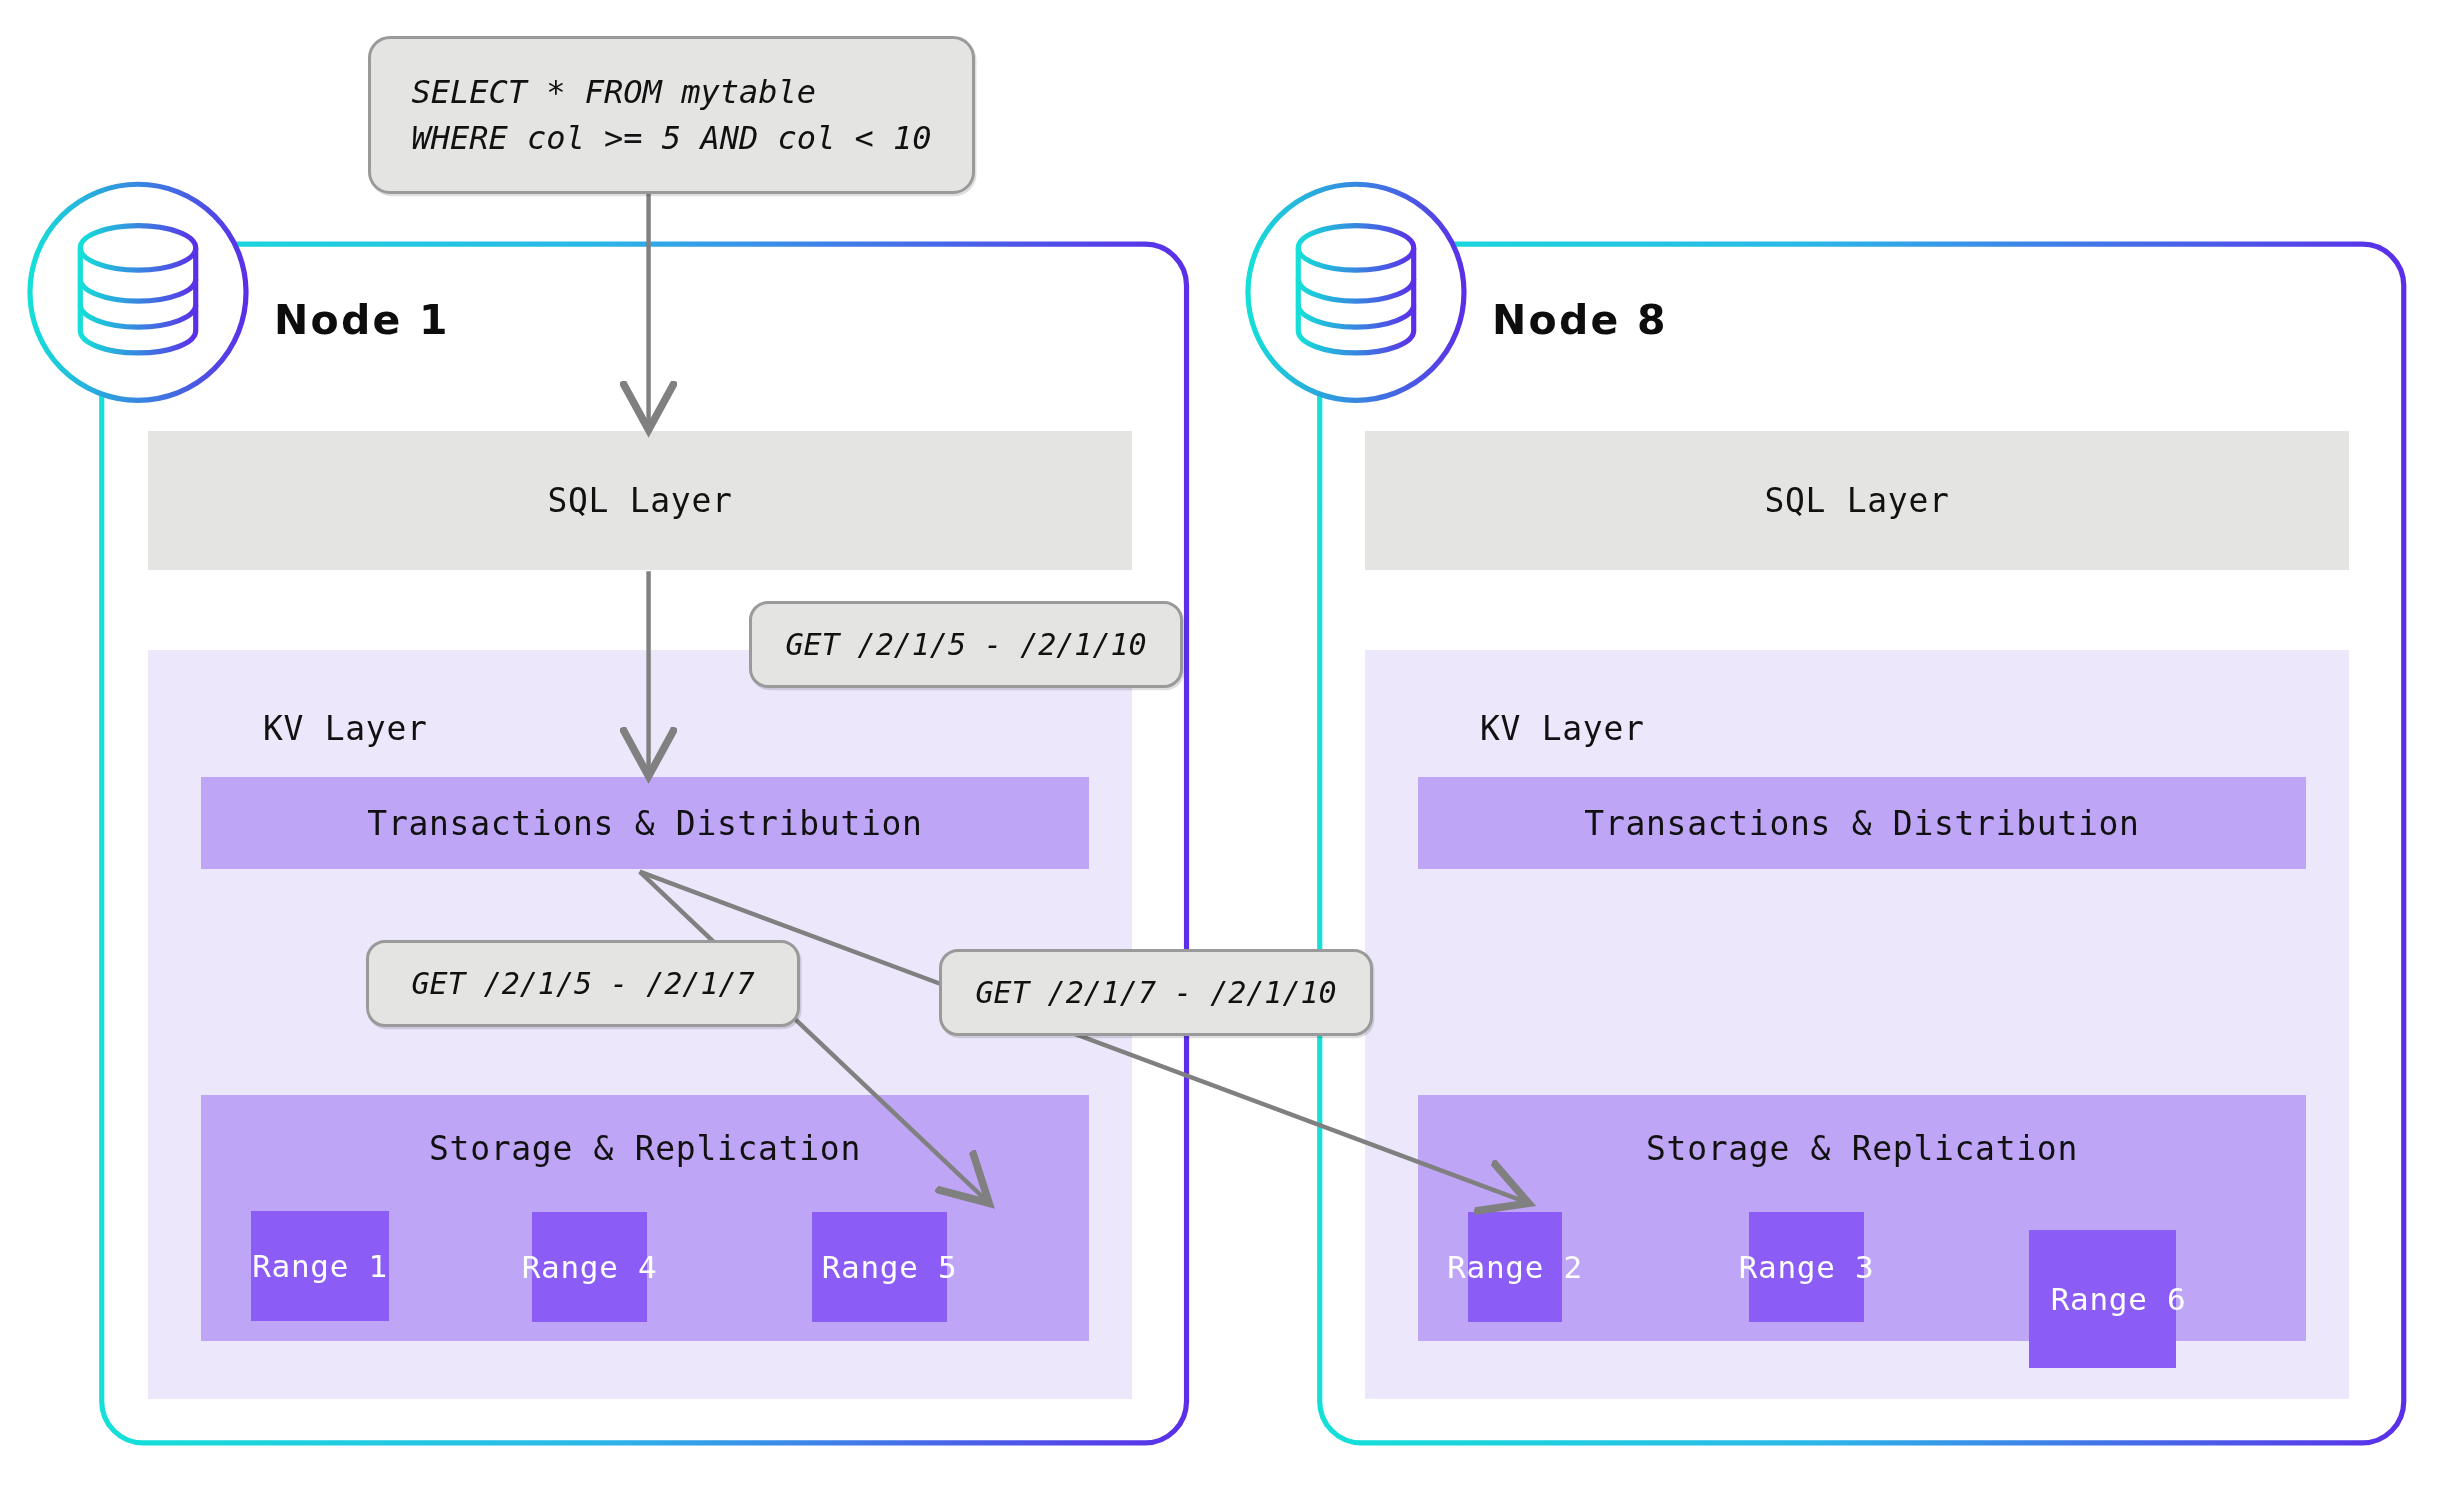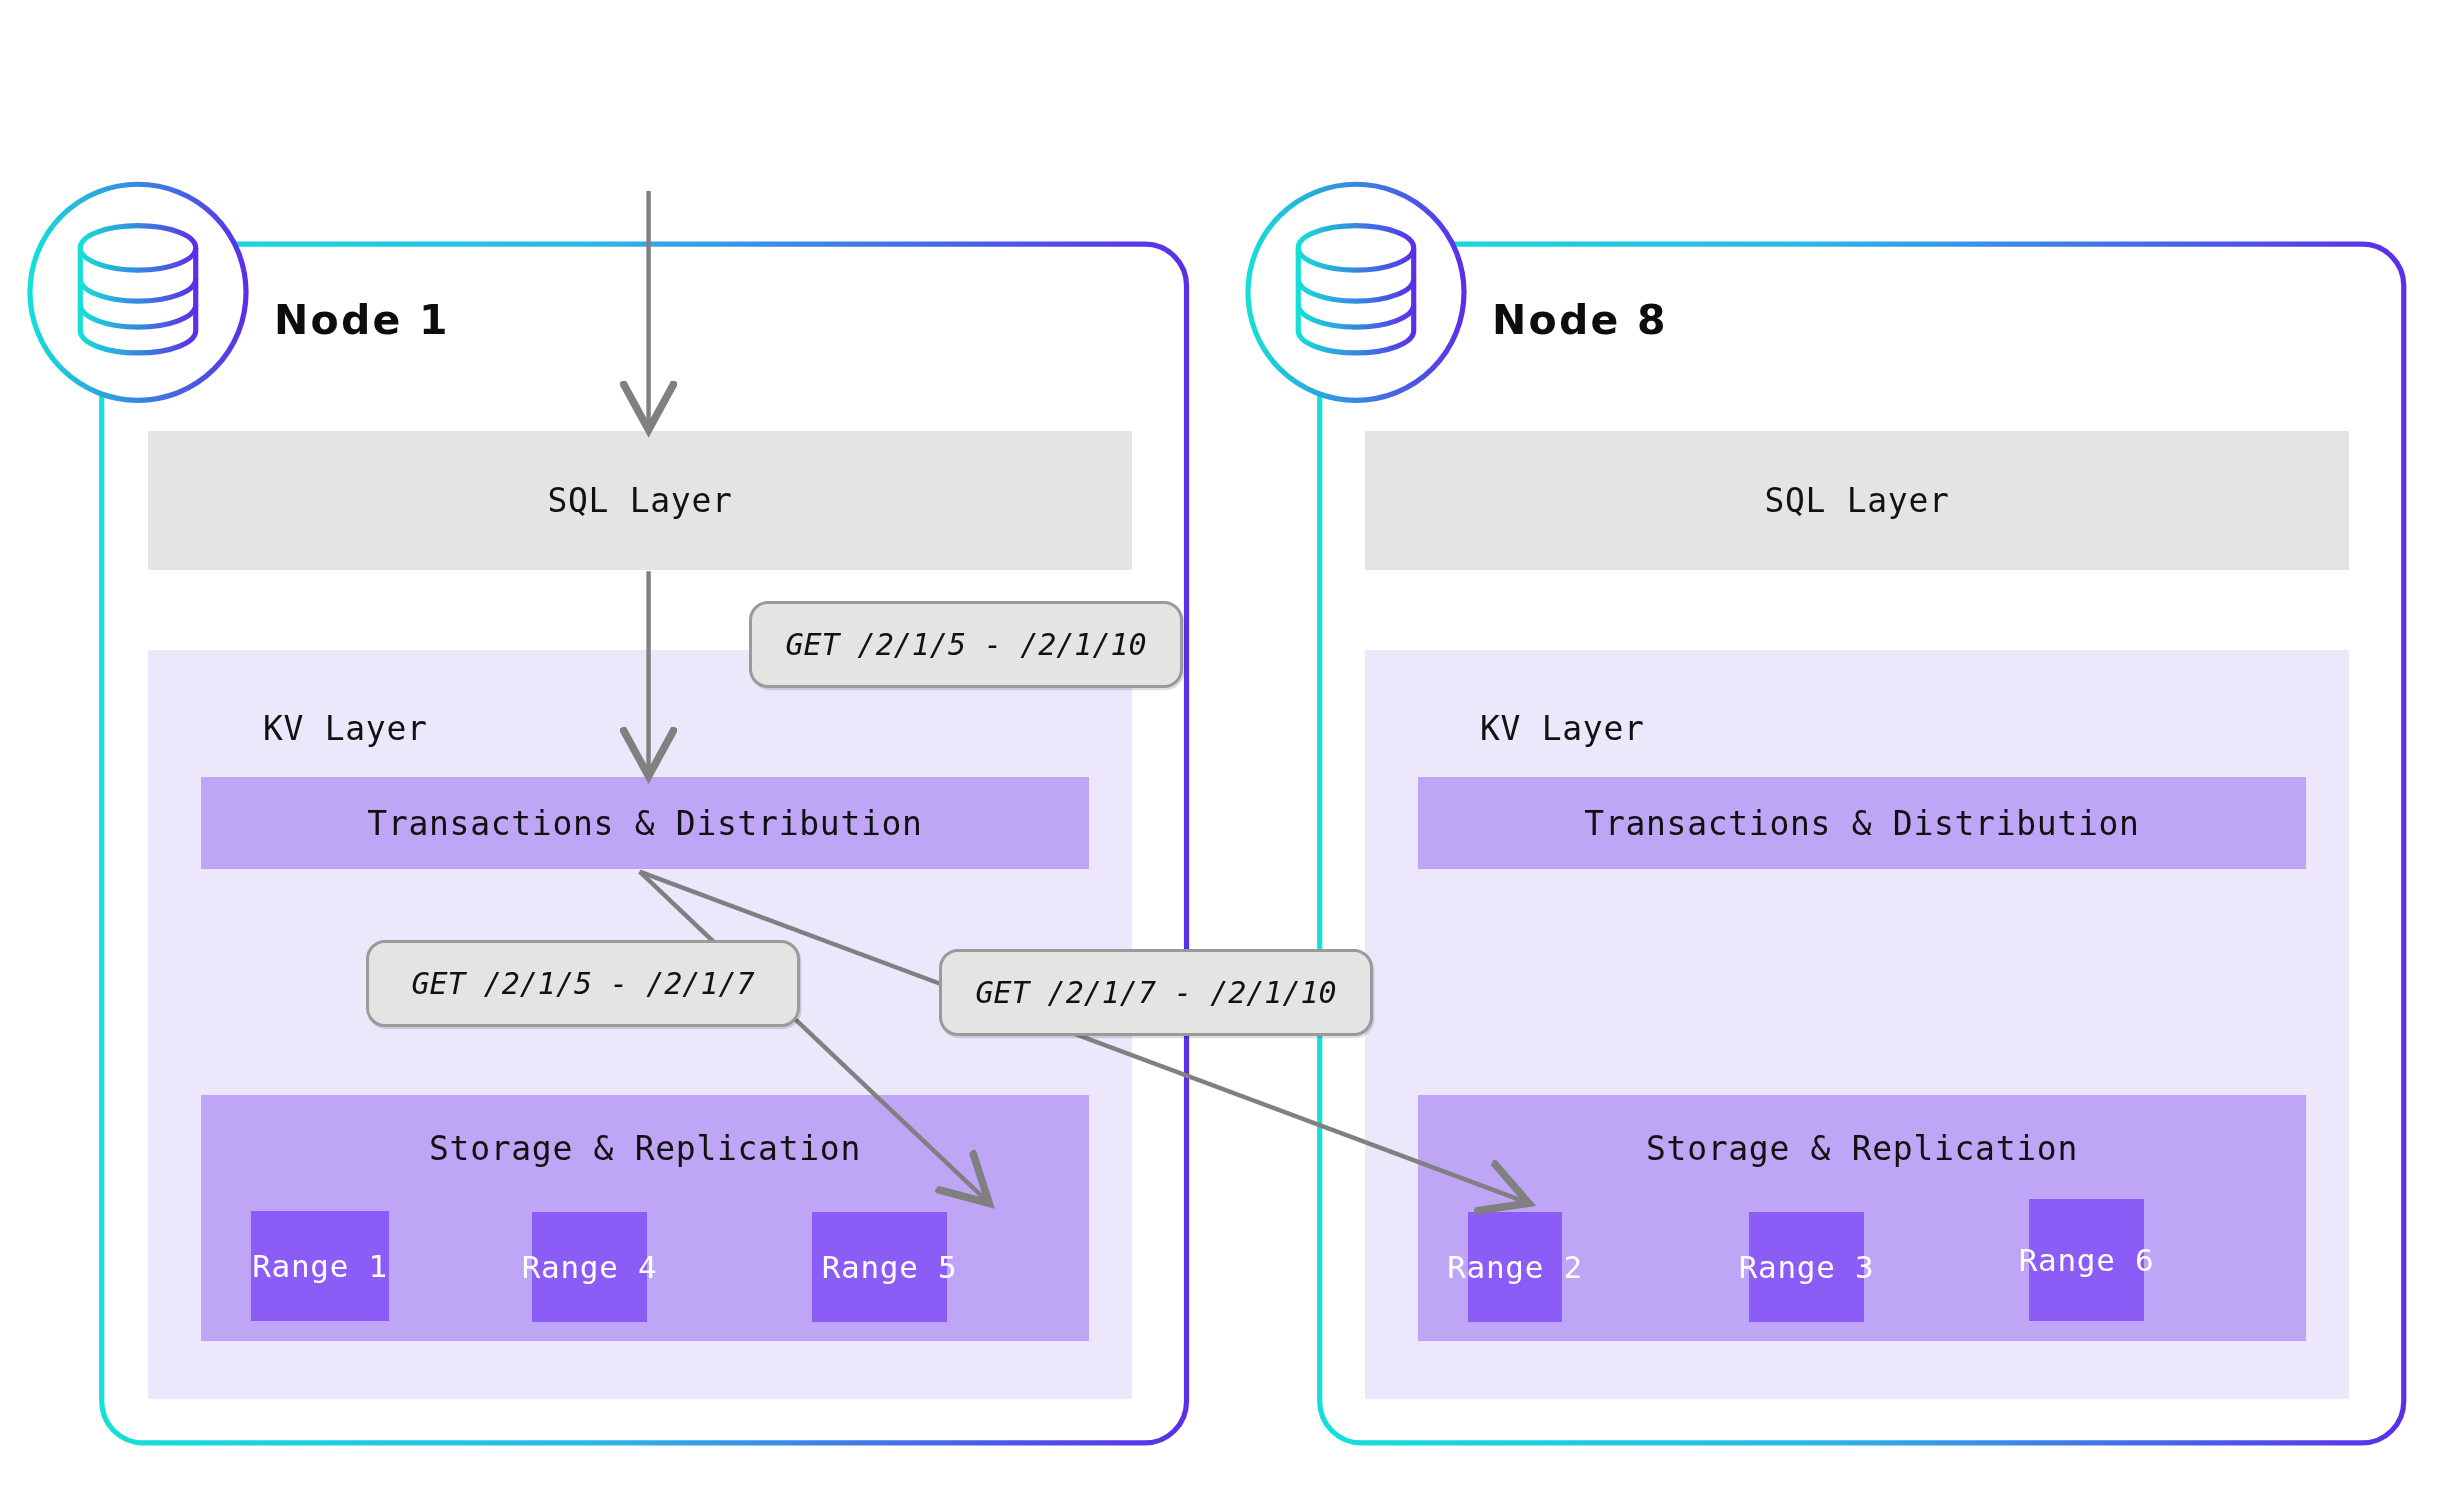--- a/index.html
+++ b/index.html
@@ -133,41 +133,44 @@
 
   <div class="storage-bar" style="left:1418px;top:1095px;width:888px;height:246px;">
     <span class="storage-label" style="top:34px;">Storage &amp; Replication</span>
 
     <div class="range-box" style="left:50px;top:117px;width:94px;height:110px;">
       <span class="range-label">Range 2</span>
     </div>
     <div class="range-box" style="left:331px;top:117px;width:115px;height:110px;">
       <span class="range-label">Range 3</span>
     </div>
-    <div class="range-box" style="left:611px;top:104px;width:115px;height:122px;">
+    <div class="range-box" style="left:611px;top:135px;width:115px;height:138px;padding-left:32px;">
       <span class="range-label">Range 6</span>
     </div>
   </div>
 
   <svg class="layer" id="svg-arrows" viewBox="0 0 3310 2042">
     <defs>
       <marker id="ah" markerWidth="13" markerHeight="13" refX="10" refY="6.5" orient="auto" markerUnits="strokeWidth">
         <path d="M0,0.5 L11,6.5 L0,12.5" fill="none" stroke="#808080" stroke-width="1.7"></path>
       </marker>
     </defs>
 
     <line x1="876" y1="258" x2="876" y2="575" stroke="#808080" stroke-width="6" marker-end="url(#ah)"></line>
 
     <line x1="876" y1="772" x2="876" y2="1043" stroke="#808080" stroke-width="6" marker-end="url(#ah)"></line>
 
     <line x1="864" y1="1178" x2="1332" y2="1622" stroke="#808080" stroke-width="6" marker-end="url(#ah)"></line>
 
     <line x1="864" y1="1178" x2="2060" y2="1624" stroke="#808080" stroke-width="6" marker-end="url(#ah)"></line>
   </svg>
 
+  <div class="callout query" style="left:368px;top:36px;width:551px;height:152px;">
+    <div class="callout-text"><span>SELECT * FROM mytable</span><br><span>WHERE col &gt;= 5 AND col &lt; 10</span></div>
+  </div>
 
   <div class="callout" style="left:749px;top:601px;width:428px;height:81px;">
     <span class="callout-text">GET /2/1/5 - /2/1/10</span>
   </div>
 
   <div class="callout" style="left:366px;top:940px;width:428px;height:81px;">
     <span class="callout-text">GET /2/1/5 - /2/1/7</span>
   </div>
 
   <div class="callout" style="left:939px;top:949px;width:428px;height:81px;">

